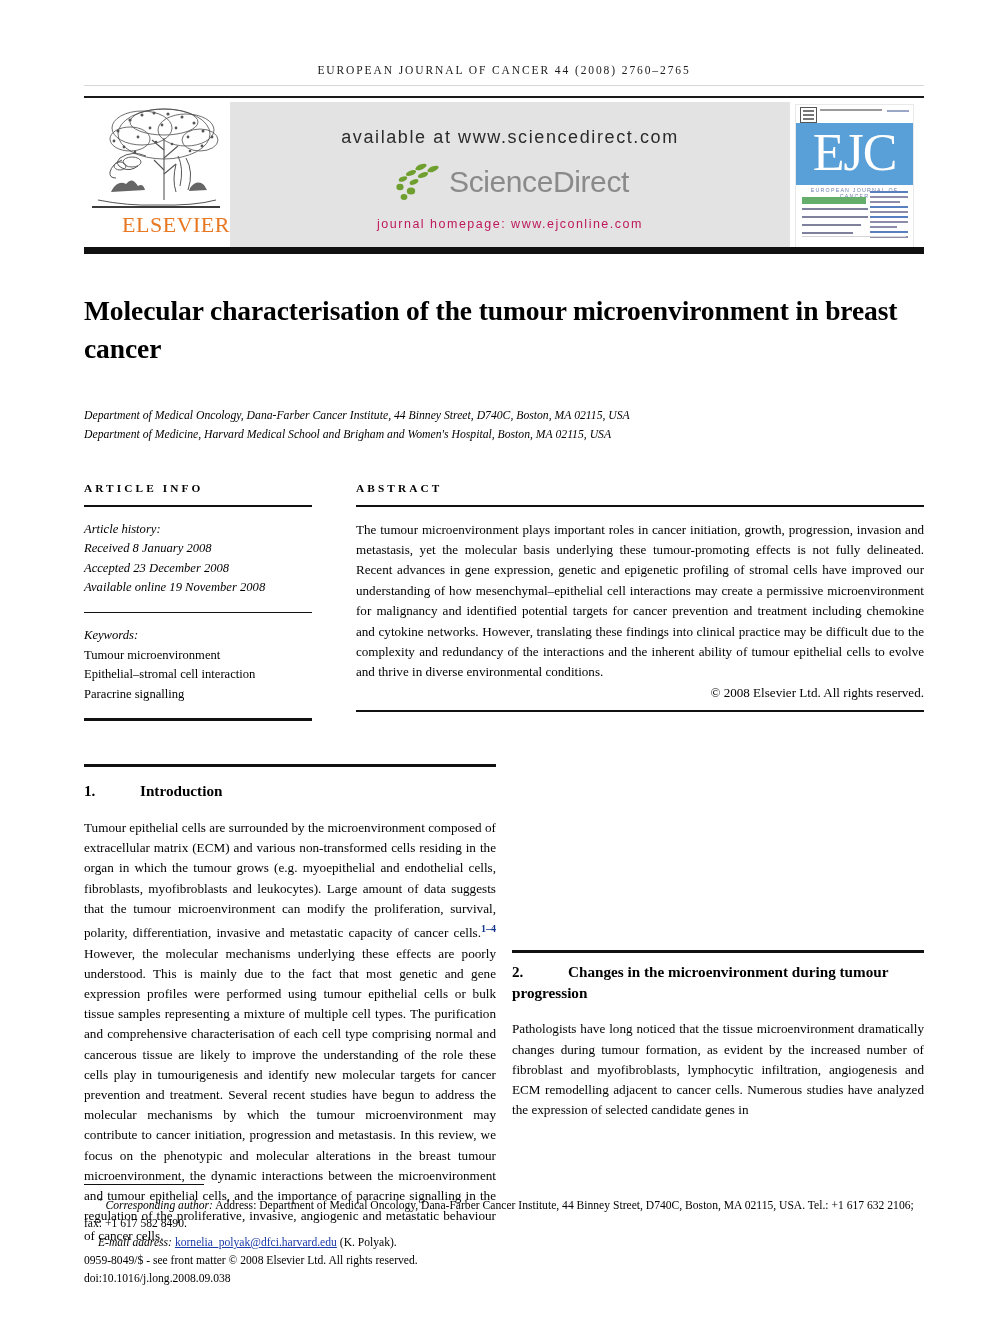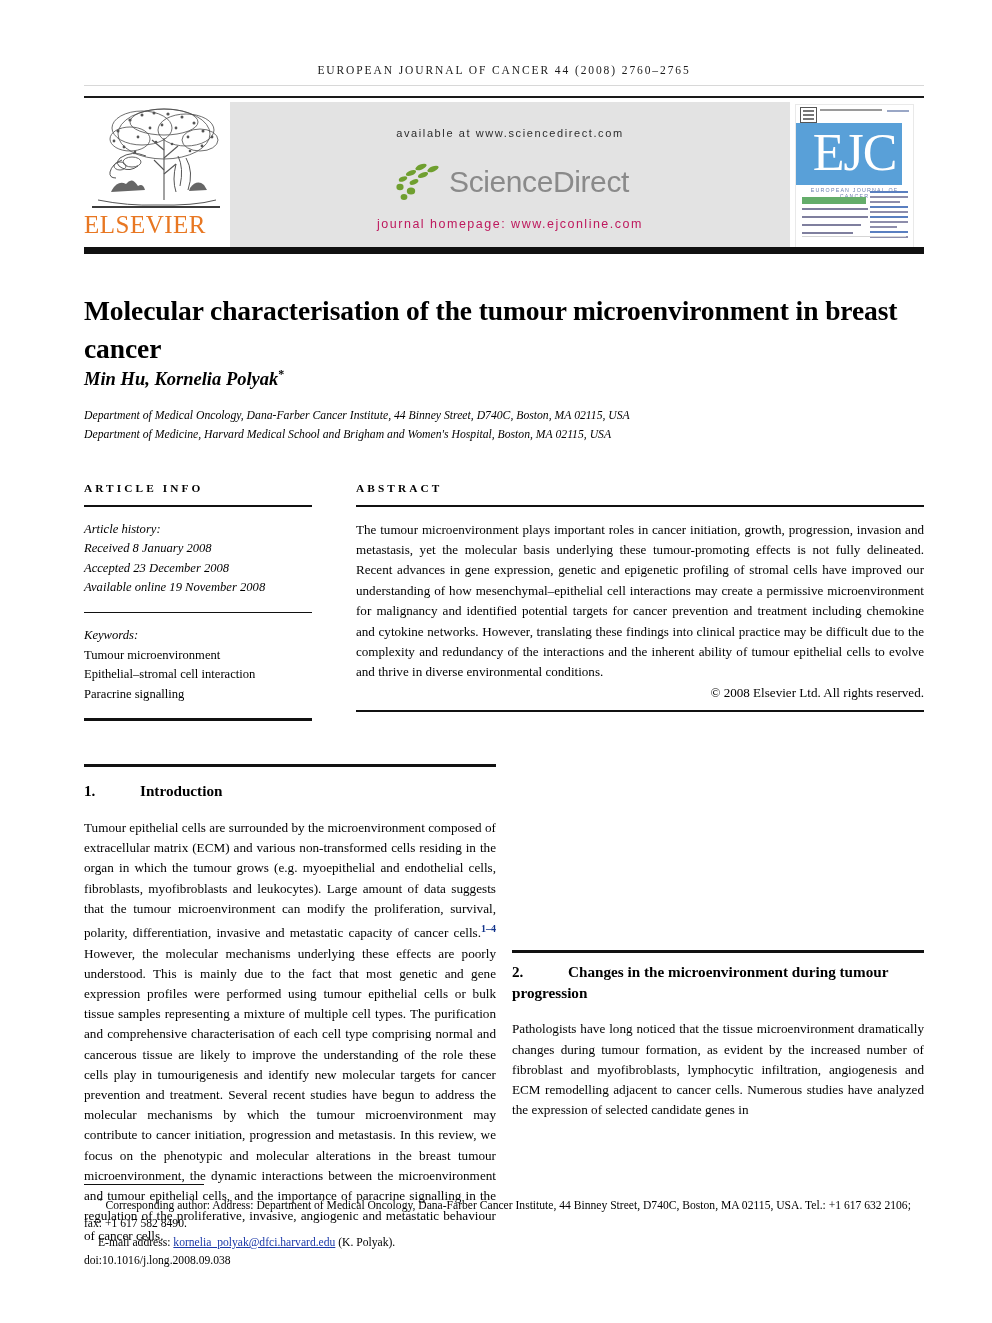--- a/index.html
+++ b/index.html
@@ -77,23 +77,23 @@
   .els-tree {
     position: absolute;
     left: 6px; top: 2px;
     width: 134px;
     height: 108px;
   }
   .els-wordmark {
     position: absolute;
     left: 0; top: 108px;
     width: 146px;
-    text-align: left;
+    text-align: right;
     color: #e87722;
-    font-size: 25px;
+    font-size: 22px;
     letter-spacing: 0.5px;
     font-family: "Liberation Serif", serif;
     line-height: 30px;
   }
   .els-baseline {
     position: absolute;
     left: 8px; top: 104px;
     width: 128px;
     height: 2px;
     background: #3b3b3b;
@@ -106,21 +106,21 @@
     width: 560px;
     height: 145px;
     background: #e3e3e3;
   }
   .sd-available {
     position: absolute;
     left: 0; top: 25px;
     width: 560px;
     text-align: center;
     font-family: "Liberation Sans", sans-serif;
-    font-size: 11px;
+    font-size: 18px;
     letter-spacing: 1.6px;
     color: #2b2b2b;
   }
   .sd-logo {
     position: absolute;
     left: 0; top: 58px;
     width: 560px;
     height: 44px;
     display: flex;
     align-items: center;
@@ -181,21 +181,21 @@
   }
   .cv-toptext i {
     display: block; height: 2.4px; background: #9a9a9a; margin-bottom: 2px;
   }
   .cv-issn {
     position: absolute; right: 4px; top: 5px;
     width: 22px; height: 2.4px; background: #9aa7c6;
   }
   .cv-blue {
     position: absolute; left: 0; top: 18px;
-    width: 106px; height: 62px;
+    width: 117px; height: 62px;
     background: #59a0d8;
   }
   .cv-ejc {
     position: absolute; left: 0; top: 0;
     width: 117px; height: 62px;
     color: #ffffff;
     font-family: "Liberation Serif", serif;
     font-size: 52px;
     line-height: 60px;
     text-align: center;
@@ -376,21 +376,21 @@
   .fn-rule {
     width: 120px;
     height: 1.3px;
     background: #111;
     margin-bottom: 7px;
   }
   .fn-line {
     font-size: 11.6px;
     line-height: 18.3px;
   }
-  .fn-line .ital { }
+  .fn-line .ital { font-style: italic; }
   .fn-indent { text-indent: 14px; }
   .fn-link { color: #1a38a8; }
   .fn-star { font-size: 9px; vertical-align: super; }
 </style>
 </head>
 <body>
 
 <div class="page">
 
   <div class="running-head">EUROPEAN JOURNAL OF CANCER 44 (2008) 2760–2765</div>
@@ -518,21 +518,20 @@
             <i></i>
         </div>
         <div class="cv-botline"></div>
       </div>
     </div>
 
     <div class="mast-rule-bottom"></div>
   </div>
 
   <h1 class="title">Molecular characterisation of the tumour microenvironment in breast cancer</h1>
-  <div class="authors"><span>Min Hu, Kornelia Polyak</span><sup>*</sup></div>
   <div class="affil">
     <div>Department of Medical Oncology, Dana-Farber Cancer Institute, 44 Binney Street, D740C, Boston, MA 02115, USA</div>
     <div>Department of Medicine, Harvard Medical School and Brigham and Women's Hospital, Boston, MA 02115, USA</div>
   </div>
 
   <div class="info-col">
     <div class="sec-label">ARTICLE INFO</div>
     <div class="hr-thin"></div>
     <div class="info-body">
       <div class="hist">Article history:</div>
@@ -567,16 +566,17 @@
   <div class="col-right">
     <div class="sec2-rule" style="margin-top:178px"></div>
     <h2 class="sec"><span class="num">2.</span><span>Changes in the microenvironment during tumour progression</span></h2>
     <p class="para">Pathologists have long noticed that the tissue microenvironment dramatically changes during tumour formation, as evident by the increased number of fibroblast and myofibroblasts, lymphocytic infiltration, angiogenesis and ECM remodelling adjacent to cancer cells. Numerous studies have analyzed the expression of selected candidate genes in</p>
   </div>
 
   <div class="footnote">
     <div class="fn-rule"></div>
     <div class="fn-line fn-indent"><span class="fn-star">*</span> <span class="ital">Corresponding author:</span><span> Address: Department of Medical Oncology, Dana-Farber Cancer Institute, 44 Binney Street, D740C, Boston, MA 02115, USA. Tel.: +1 617 632 2106; fax: +1 617 582 8490.</span></div>
     <div class="fn-line fn-indent"><span class="ital">E-mail address:</span> <a class="fn-link" href="#">kornelia_polyak@dfci.harvard.edu</a> <span>(K. Polyak).</span></div>
+    <div class="fn-line">0959-8049/$ - see front matter © 2008 Elsevier Ltd. All rights reserved.</div>
     <div class="fn-line">doi:10.1016/j.long.2008.09.038</div>
   </div>
 
 </div>
 
 </body></html>

